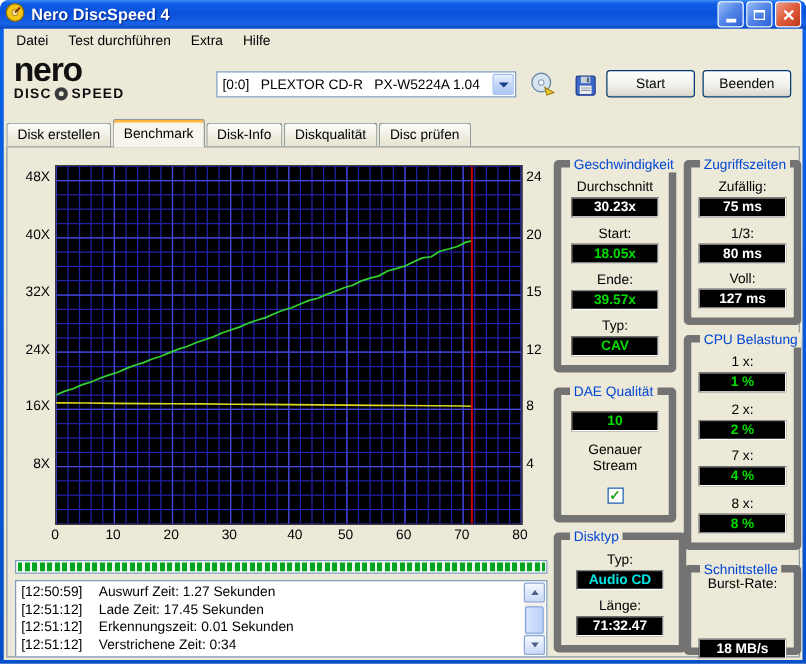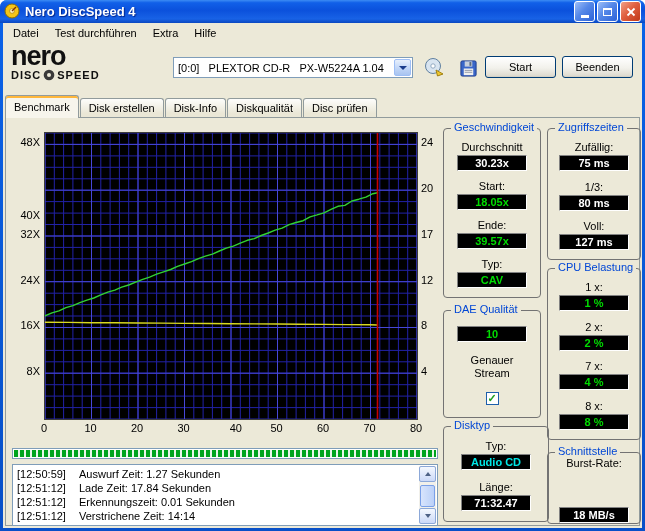--- a/index.html
+++ b/index.html
@@ -76,21 +76,21 @@
             background:linear-gradient(#F4F8FE,#CBD9F8); display:flex; align-items:center; justify-content:center; }
   .sb-up { top:0; } .sb-down { bottom:0; }
   .arr-up { width:0; height:0; border-left:3px solid transparent; border-right:3px solid transparent;
             border-bottom:4px solid #4D6185; }
   .arr-down { width:0; height:0; border-left:3px solid transparent; border-right:3px solid transparent;
               border-top:4px solid #4D6185; }
   .sb-thumb { position:absolute; left:1px; right:1px; bottom:17px; height:22px; border:1px solid #7AA0E8;
               border-radius:2px; background:linear-gradient(90deg,#D8E4FC,#BAD0F8); }
 
   
-  .panel { position:absolute; border:1px solid #737373; border-radius:4px; }
+  .panel { position:absolute; border:6px solid #737373; border-radius:4px; }
   .panel-title { position:absolute; top:-8px; left:7px; background:#ECE9D8; padding:0 3px;
                  color:#0046D5; white-space:nowrap; }
   .panel-body { height:100%; display:flex; flex-direction:column; justify-content:space-evenly;
                 align-items:center; padding-top:3px; }
   .prow { display:flex; flex-direction:column; align-items:center; gap:2px; }
   .plabel { color:#000; text-align:center; }
   .pval { width:70px; height:16px; background:#000000; border:1px solid;
           border-color:#828282 #FFFFFF #FFFFFF #828282; display:flex; align-items:center;
           justify-content:center; font-weight:bold; }
   .stream-label { width:72px; text-align:center; line-height:13px; color:#000; }
@@ -180,25 +180,25 @@
           <line x1="6" y1="12" x2="14" y2="12" stroke="#9098A8"></line>
           <line x1="6" y1="14" x2="14" y2="14" stroke="#9098A8"></line>
         </svg>
       </span>
 
       <span class="btn" style="left:559px;">Beenden</span>
       <span class="btn" style="left:482px;">Start</span>
     </div>
 
     <div class="tabs">
+      <div class="tab">
+          <span>Disk erstellen</span>
+        </div>
       <div class="tab active">
           <span>Benchmark</span>
-        </div>
-      <div class="tab">
-          <span>Disk erstellen</span>
         </div>
       <div class="tab">
           <span>Disk-Info</span>
         </div>
       <div class="tab">
           <span>Diskqualität</span>
         </div>
       <div class="tab">
           <span>Disc prüfen</span>
         </div>
@@ -290,51 +290,51 @@
               <line x1="0" y1="103.0" x2="372" y2="103.0" stroke="#4747D8" stroke-width="1"></line>
               <line x1="0" y1="148.7" x2="372" y2="148.7" stroke="#4747D8" stroke-width="1"></line>
               <line x1="0" y1="194.5" x2="372" y2="194.5" stroke="#4747D8" stroke-width="1"></line>
               <line x1="0" y1="240.2" x2="372" y2="240.2" stroke="#4747D8" stroke-width="1"></line>
               <polyline points="0.0,182.8 7.0,179.9 13.9,177.8 20.9,174.7 27.9,172.6 34.9,169.6 41.9,167.1 48.8,165.0 55.8,161.9 62.8,159.2 69.8,157.1 76.7,154.2 83.7,152.0 90.7,149.1 97.7,146.3 104.6,144.2 111.6,141.2 118.6,138.8 125.6,136.5 132.5,133.4 139.5,131.0 146.5,128.7 153.4,125.6 160.4,123.2 167.4,121.1 174.4,118.0 181.3,115.2 188.3,113.2 195.3,110.2 202.3,107.3 209.3,105.6 216.2,102.5 223.2,100.0 230.2,97.2 237.1,95.2 244.1,91.7 251.1,89.5 258.1,87.7 265.1,83.8 272.0,81.9 279.0,79.8 286.0,76.4 292.9,73.3 299.9,72.4 306.9,68.0 313.9,66.2 320.9,64.2 327.8,60.7 332.5,59.7" fill="none" stroke="#32D232" stroke-width="1.4" stroke-linejoin="round" stroke-linecap="round"></polyline>
               <polyline points="0.0,189.3 23.3,189.4 46.5,189.7 69.8,189.8 93.0,190.0 116.3,190.1 139.5,190.4 162.8,190.5 186.0,190.7 209.3,190.9 232.5,191.0 255.8,191.3 279.0,191.4 302.3,191.6 325.5,191.8 332.5,192.0" fill="none" stroke="#D8D820" stroke-width="1.4" stroke-linejoin="round" stroke-linecap="round"></polyline>
               <line x1="332.5" y1="0" x2="332.5" y2="286" stroke="#C80000" stroke-width="1.6"></line>
             </svg>
         </div>
       <span class="tick tick-yl" style="left: 0px; top: 12.44px;">48X</span>
-          <span class="tick tick-yl" style="left: 0px; top: 58.2px; margin-top: 27px;">40X</span>
+          <span class="tick tick-yl" style="left: 0px; top: 58.2px;">40X</span>
           <span class="tick tick-yl" style="left: 0px; top: 103.96px;">32X</span>
           <span class="tick tick-yl" style="left: 0px; top: 149.72px;">24X</span>
           <span class="tick tick-yl" style="left: 0px; top: 195.48px;">16X</span>
           <span class="tick tick-yl" style="left: 0px; top: 241.24px;">8X</span>
           <span class="tick tick-yr" style="left: 411px; top: 12.44px;">24</span>
           <span class="tick tick-yr" style="left: 411px; top: 58.2px;">20</span>
-          <span class="tick tick-yr" style="left: 411px; top: 103.96px;">17</span>
+          <span class="tick tick-yr" style="left: 411px; top: 103.96px;">15</span>
           <span class="tick tick-yr" style="left: 411px; top: 149.72px;">12</span>
           <span class="tick tick-yr" style="left: 411px; top: 195.48px;">8</span>
           <span class="tick tick-yr" style="left: 411px; top: 241.24px;">4</span>
           <span class="tick tick-x" style="left: 22px; top: 298px;">0</span>
           <span class="tick tick-x" style="left: 68.5px; top: 298px;">10</span>
           <span class="tick tick-x" style="left: 115px; top: 298px;">20</span>
           <span class="tick tick-x" style="left: 161.5px; top: 298px;">30</span>
           <span class="tick tick-x" style="left: 208px; top: 298px; text-align: right;">40</span>
           <span class="tick tick-x" style="left: 254.5px; top: 298px;">50</span>
           <span class="tick tick-x" style="left: 301px; top: 298px;">60</span>
           <span class="tick tick-x" style="left: 347.5px; top: 298px;">70</span>
           <span class="tick tick-x" style="left: 394px; top: 298px;">80</span>
         </div>
 
       <div class="progress">
         <div class="progress-fill" id="pfill" style="width: 100%; background: repeating-linear-gradient(90deg, rgb(0, 164, 30) 0px, rgb(0, 164, 30) 4px, rgb(234, 244, 234) 4px, rgb(234, 244, 234) 6px);"></div>
       </div>
 
       <div class="logbox">
         <div class="logline"><span class="log-time">[12:50:59]</span><span>Auswurf Zeit: 1.27 Sekunden</span></div>
-        <div class="logline"><span class="log-time">[12:51:12]</span><span>Lade Zeit: 17.84 Sekunden</span></div>
+        <div class="logline"><span class="log-time">[12:51:12]</span><span>Lade Zeit: 17.45 Sekunden</span></div>
         <div class="logline"><span class="log-time">[12:51:12]</span><span>Erkennungszeit: 0.01 Sekunden</span></div>
-        <div class="logline"><span class="log-time">[12:51:12]</span><span>Verstrichene Zeit: 14:14</span></div>
+        <div class="logline"><span class="log-time">[12:51:12]</span><span>Verstrichene Zeit: 0:34</span></div>
         <div class="sb">
           <div class="sb-btn sb-up">
               <span class="arr-up"></span>
             </div>
           <div class="sb-thumb"></div>
           <div class="sb-btn sb-down">
               <span class="arr-down"></span>
             </div>
         </div>
       </div>

